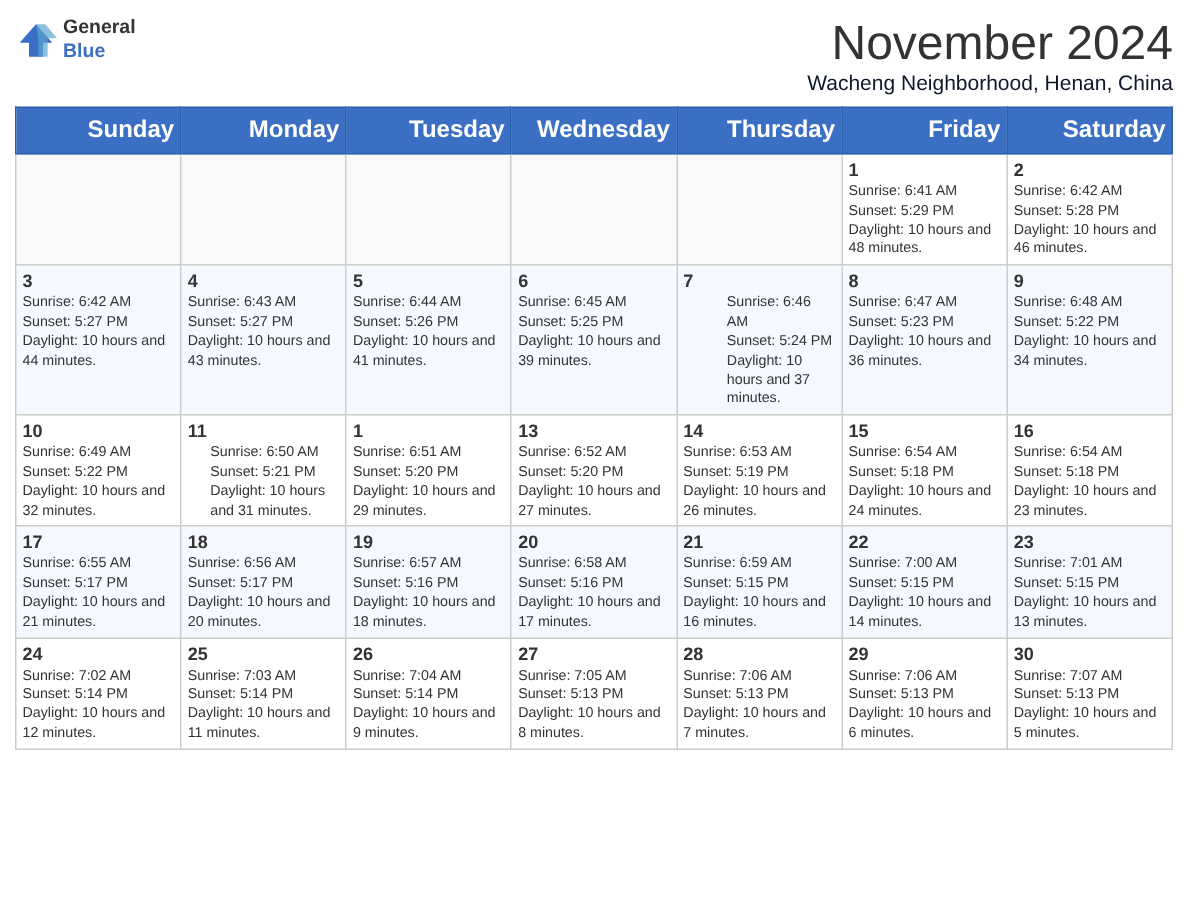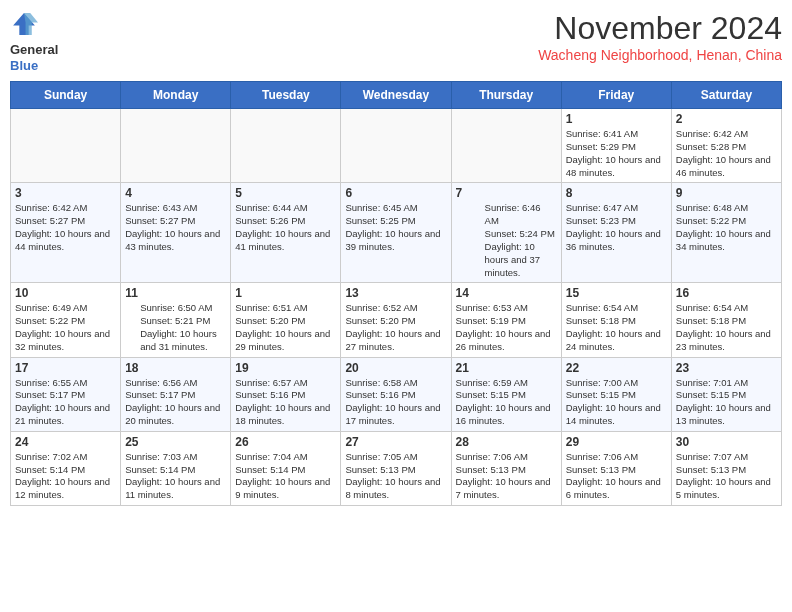--- a/index.html
+++ b/index.html
@@ -11,23 +11,22 @@
       padding: 10px;
     }
     .header {
       display: flex;
       justify-content: space-between;
       align-items: flex-start;
       margin-bottom: 8px;
     }
     .logo {
       display: flex;
-      align-items: flex-start;
+      align-items: flex-end;
       gap: 4px;
-      flex-direction: column;
     }
     .logo-text {
       font-size: 13px;
       font-weight: bold;
       color: #333;
       line-height: 1.2;
     }
     .logo-text .general { display: block; }
     .logo-text .blue { color: #3a6fc4; display: block; }
     .logo-icon {
@@ -37,33 +36,33 @@
     .title-block {
       text-align: right;
     }
     .month-title {
       font-size: 32px;
       font-weight: normal;
       color: #333;
     }
     .location-title {
       font-size: 14px;
-      color: #ef4444;
+      color: #0f172a;
     }
     .calendar {
       width: 100%;
       border-collapse: collapse;
     }
     .calendar th {
       background-color: #3a6fc4;
       color: #fff;
-      font-size: 12px;
+      font-size: 16px;
       font-weight: bold;
       padding: 6px 4px;
-      text-align: center;
+      text-align: right;
       border: 1px solid #2a5faa;
     }
     .calendar td {
       border: 1px solid #ccc;
       vertical-align: top;
       padding: 3px 4px;
       width: 110px;
       min-height: 80px;
       font-size: 10px;
       color: #333;

